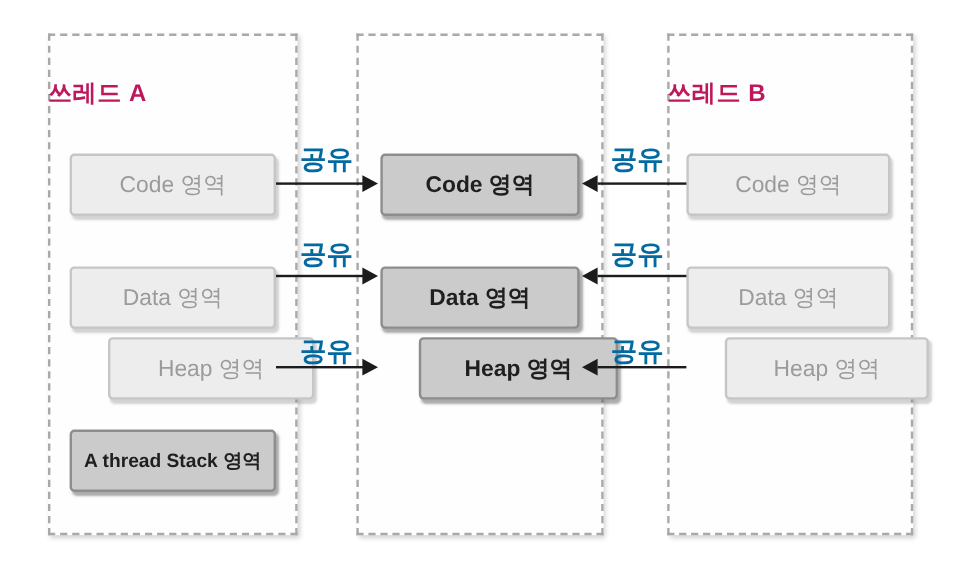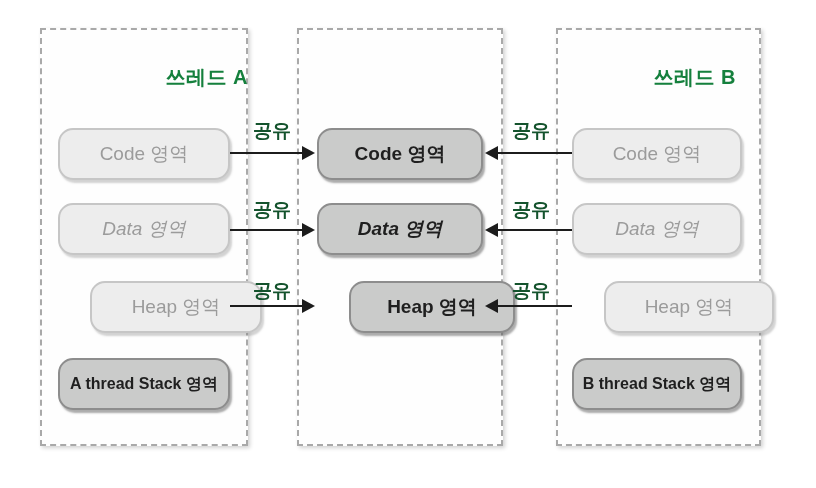--- a/index.html
+++ b/index.html
@@ -13,31 +13,31 @@
   }
   .panel {
     position: absolute;
     box-sizing: border-box;
     border: 2px dashed #a9a9a9;
     background: #fefefe;
     box-shadow: 2px 2px 4px rgba(0,0,0,0.18);
   }
   .panel-title {
     position: absolute;
-    text-align: right;
+    text-align: left;
     font-size: 20px;
     font-weight: bold;
-    color: #15803d;
+    color: #be185d;
     letter-spacing: 0.5px;
   }
   .box {
     position: absolute;
     box-sizing: border-box;
     height: 52px;
-    border-radius: 15px;
+    border-radius: 4px;
     display: flex;
     align-items: center;
     justify-content: center;
     white-space: nowrap;
     font-size: 19px;
   }
   .box.side {
     background: #ededed;
     border: 2px solid #c6c6c6;
     color: #9b9b9b;
@@ -63,39 +63,39 @@
     height: 0;
     border-top: 7px solid transparent;
     border-bottom: 7px solid transparent;
   }
   .head-right { border-left: 13px solid #1c1c1c; }
   .head-left  { border-right: 13px solid #1c1c1c; }
   .share-label {
     position: absolute;
     width: 50px;
     text-align: center;
-    font-size: 19px;
+    font-size: 22px;
     font-weight: bold;
-    color: #14532d;
+    color: #0369a1;
   }
   
   #panel-a      { left: 40px;  top: 28px; width: 208px; height: 418px; }
   #title-a      { left: 40px;  top: 64px; width: 208px; }
   .col-a        { left: 58px;  width: 172px; }
   
   #panel-parent { left: 297px; top: 28px; width: 206px; height: 418px; }
   #title-parent { left: 297px; top: 64px; width: 206px; }
   .col-parent   { left: 317px; width: 166px; }
   
   #panel-b      { left: 556px; top: 28px; width: 205px; height: 418px; }
   #title-b      { left: 556px; top: 64px; width: 180px; }
   .col-b        { left: 572px; width: 170px; }
   
   .row-code  { top: 128px; }
-  .row-data  { top: 203px; font-style: italic; }
+  .row-data  { top: 222px; }
   .row-heap  { top: 281px; margin-left: 32px; }
   .row-stack { top: 358px; }
 </style>
 </head>
 <body>
 
 <div class="canvas">
 
   <div class="panel" id="panel-a"></div>
   <div class="panel" id="panel-parent"></div>
@@ -109,21 +109,20 @@
   <div class="box side col-a row-heap">Heap 영역</div>
   <div class="box dark stack-small col-a row-stack">A thread Stack 영역</div>
 
   <div class="box dark col-parent row-code">Code 영역</div>
   <div class="box dark col-parent row-data">Data 영역</div>
   <div class="box dark col-parent row-heap">Heap 영역</div>
 
   <div class="box side col-b row-code">Code 영역</div>
   <div class="box side col-b row-data">Data 영역</div>
   <div class="box side col-b row-heap">Heap 영역</div>
-  <div class="box dark stack-small col-b row-stack">B thread Stack 영역</div>
 
   <div class="arrow-line" style="left:230px; top:152px; width:73px;"></div>
   <div class="arrow-head head-right" style="left:302px; top:146px;"></div>
   <div class="arrow-line" style="left:230px; top:229px; width:73px;"></div>
   <div class="arrow-head head-right" style="left:302px; top:223px;"></div>
   <div class="arrow-line" style="left:230px; top:305px; width:73px;"></div>
   <div class="arrow-head head-right" style="left:302px; top:299px;"></div>
 
   <div class="arrow-head head-left" style="left:485px; top:146px;"></div>
   <div class="arrow-line" style="left:498px; top:152px; width:74px;"></div>

